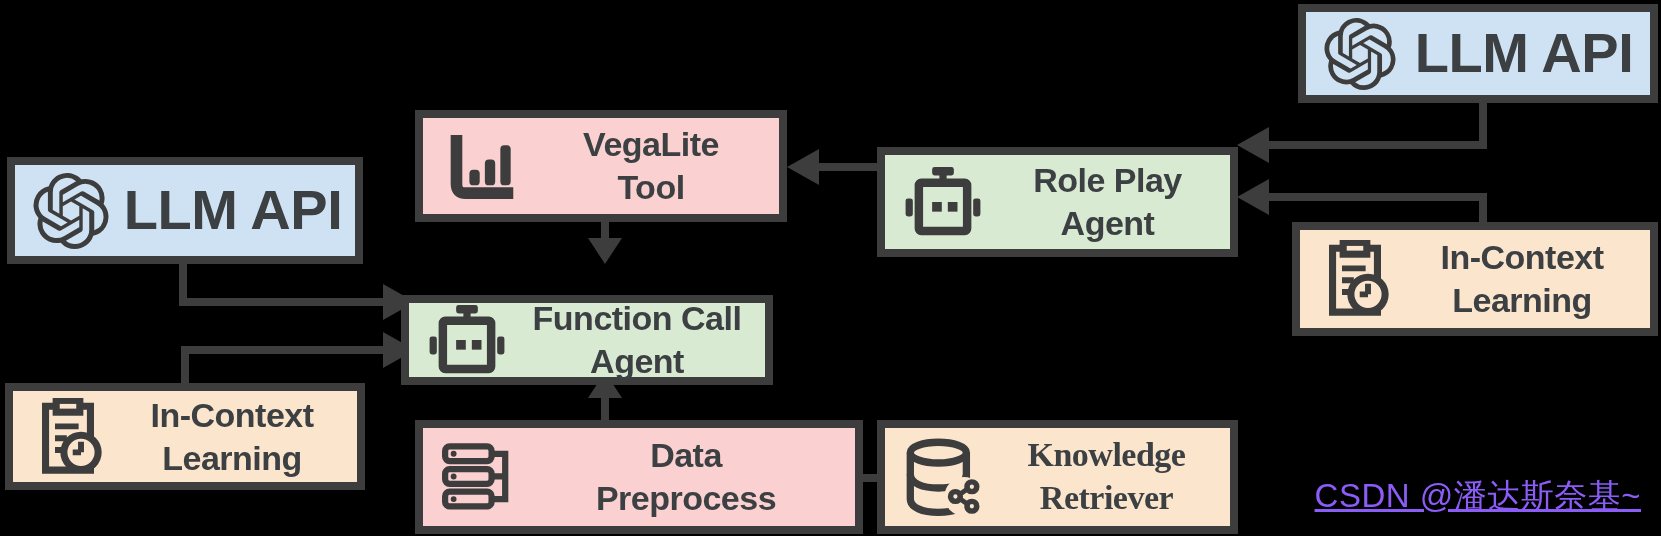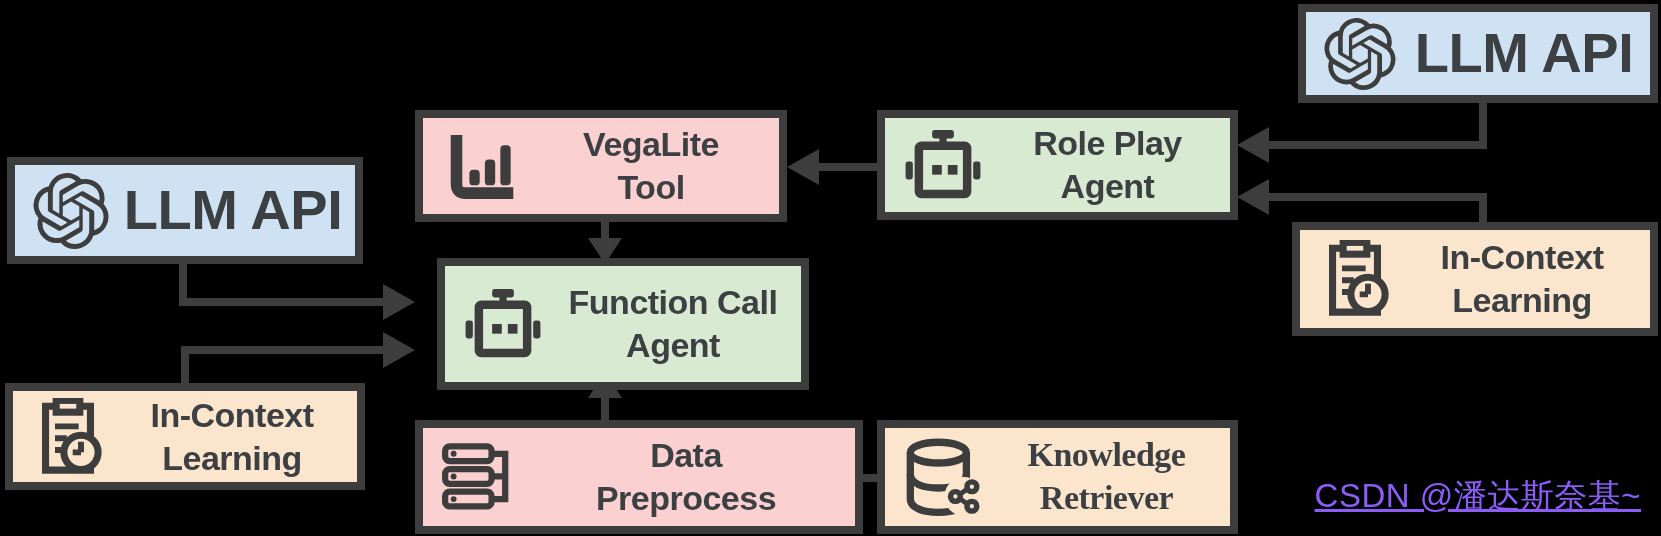--- a/index.html
+++ b/index.html
@@ -4,21 +4,21 @@
 <style>
   :root{
     --bg:#000000; --stroke:#3d3d3d; --text:#3c4043;
     --blue:#cfe2f3; --pink:#fad0d0; --green:#d9ead3; --peach:#fce5cd;
   }
   *{margin:0;padding:0;box-sizing:border-box;}
   body{background:#000;font-family:"Liberation Sans","DejaVu Sans",sans-serif;}
   .canvas{position:relative;width:1661px;height:536px;background:var(--bg);overflow:hidden;}
   .node{position:absolute;border:8px solid var(--stroke);display:flex;align-items:center;padding-left:18px;gap:14px;}
   .node.blue{background:var(--blue);} .node.pink{background:var(--pink);}
-  .node.green{background:var(--green);} .node.peach{background:var(--peach);}
+  .node.green{background:var(--green);margin-top:37px;} .node.peach{background:var(--peach);}
   .label{flex:1;text-align:center;font-weight:700;color:var(--text);font-size:34px;
          line-height:1.26;white-space:pre-line;letter-spacing:-0.5px;padding-right:12px;}
   .label.big{font-size:56px;}
   .icon{display:flex;align-items:center;justify-content:center;flex:0 0 auto;}
   .seg{position:absolute;background:var(--stroke);}
   .arr{position:absolute;width:0;height:0;}
   .arr.left{border-top:18px solid transparent;border-bottom:18px solid transparent;border-right:32px solid var(--stroke);}
   .arr.right{border-top:18px solid transparent;border-bottom:18px solid transparent;border-left:32px solid var(--stroke);}
   .arr.down{border-left:17px solid transparent;border-right:17px solid transparent;border-top:26px solid var(--stroke);}
   .arr.up{border-left:17px solid transparent;border-right:17px solid transparent;border-bottom:26px solid var(--stroke);}
@@ -73,21 +73,21 @@
         <path d="M12 7 V45 Q12 52 19 52 H56" fill="none" stroke="#3d3d3d" stroke-width="9"></path>
         <rect x="22" y="34" width="8" height="12" rx="3" fill="#3d3d3d"></rect>
         <rect x="34" y="26" width="8" height="20" rx="3" fill="#3d3d3d"></rect>
         <rect x="46" y="15" width="8" height="31" rx="3" fill="#3d3d3d"></rect>
       </svg>
     </span>
     <span class="label">VegaLite
 Tool</span>
   </div>
 
-  <div class="node green" style="left:437px;top:258px;width:372px;height:132px;">
+  <div class="node green" style="left:401px;top:258px;width:372px;height:90px;">
     <span class="icon">
       <svg width="80" height="70" viewBox="0 0 66 58">
         <rect x="24" y="0" width="18" height="7" rx="2" fill="#3d3d3d"></rect>
         <rect x="30" y="6" width="6" height="9" fill="#3d3d3d"></rect>
         <rect x="13" y="13" width="40" height="40" rx="2" fill="none" stroke="#3d3d3d" stroke-width="7"></rect>
         <rect x="24" y="29" width="8" height="8" fill="#3d3d3d"></rect>
         <rect x="37" y="29" width="8" height="8" fill="#3d3d3d"></rect>
         <rect x="2" y="26" width="6" height="15" rx="2" fill="#3d3d3d"></rect>
         <rect x="58" y="26" width="6" height="15" rx="2" fill="#3d3d3d"></rect>
       </svg>

